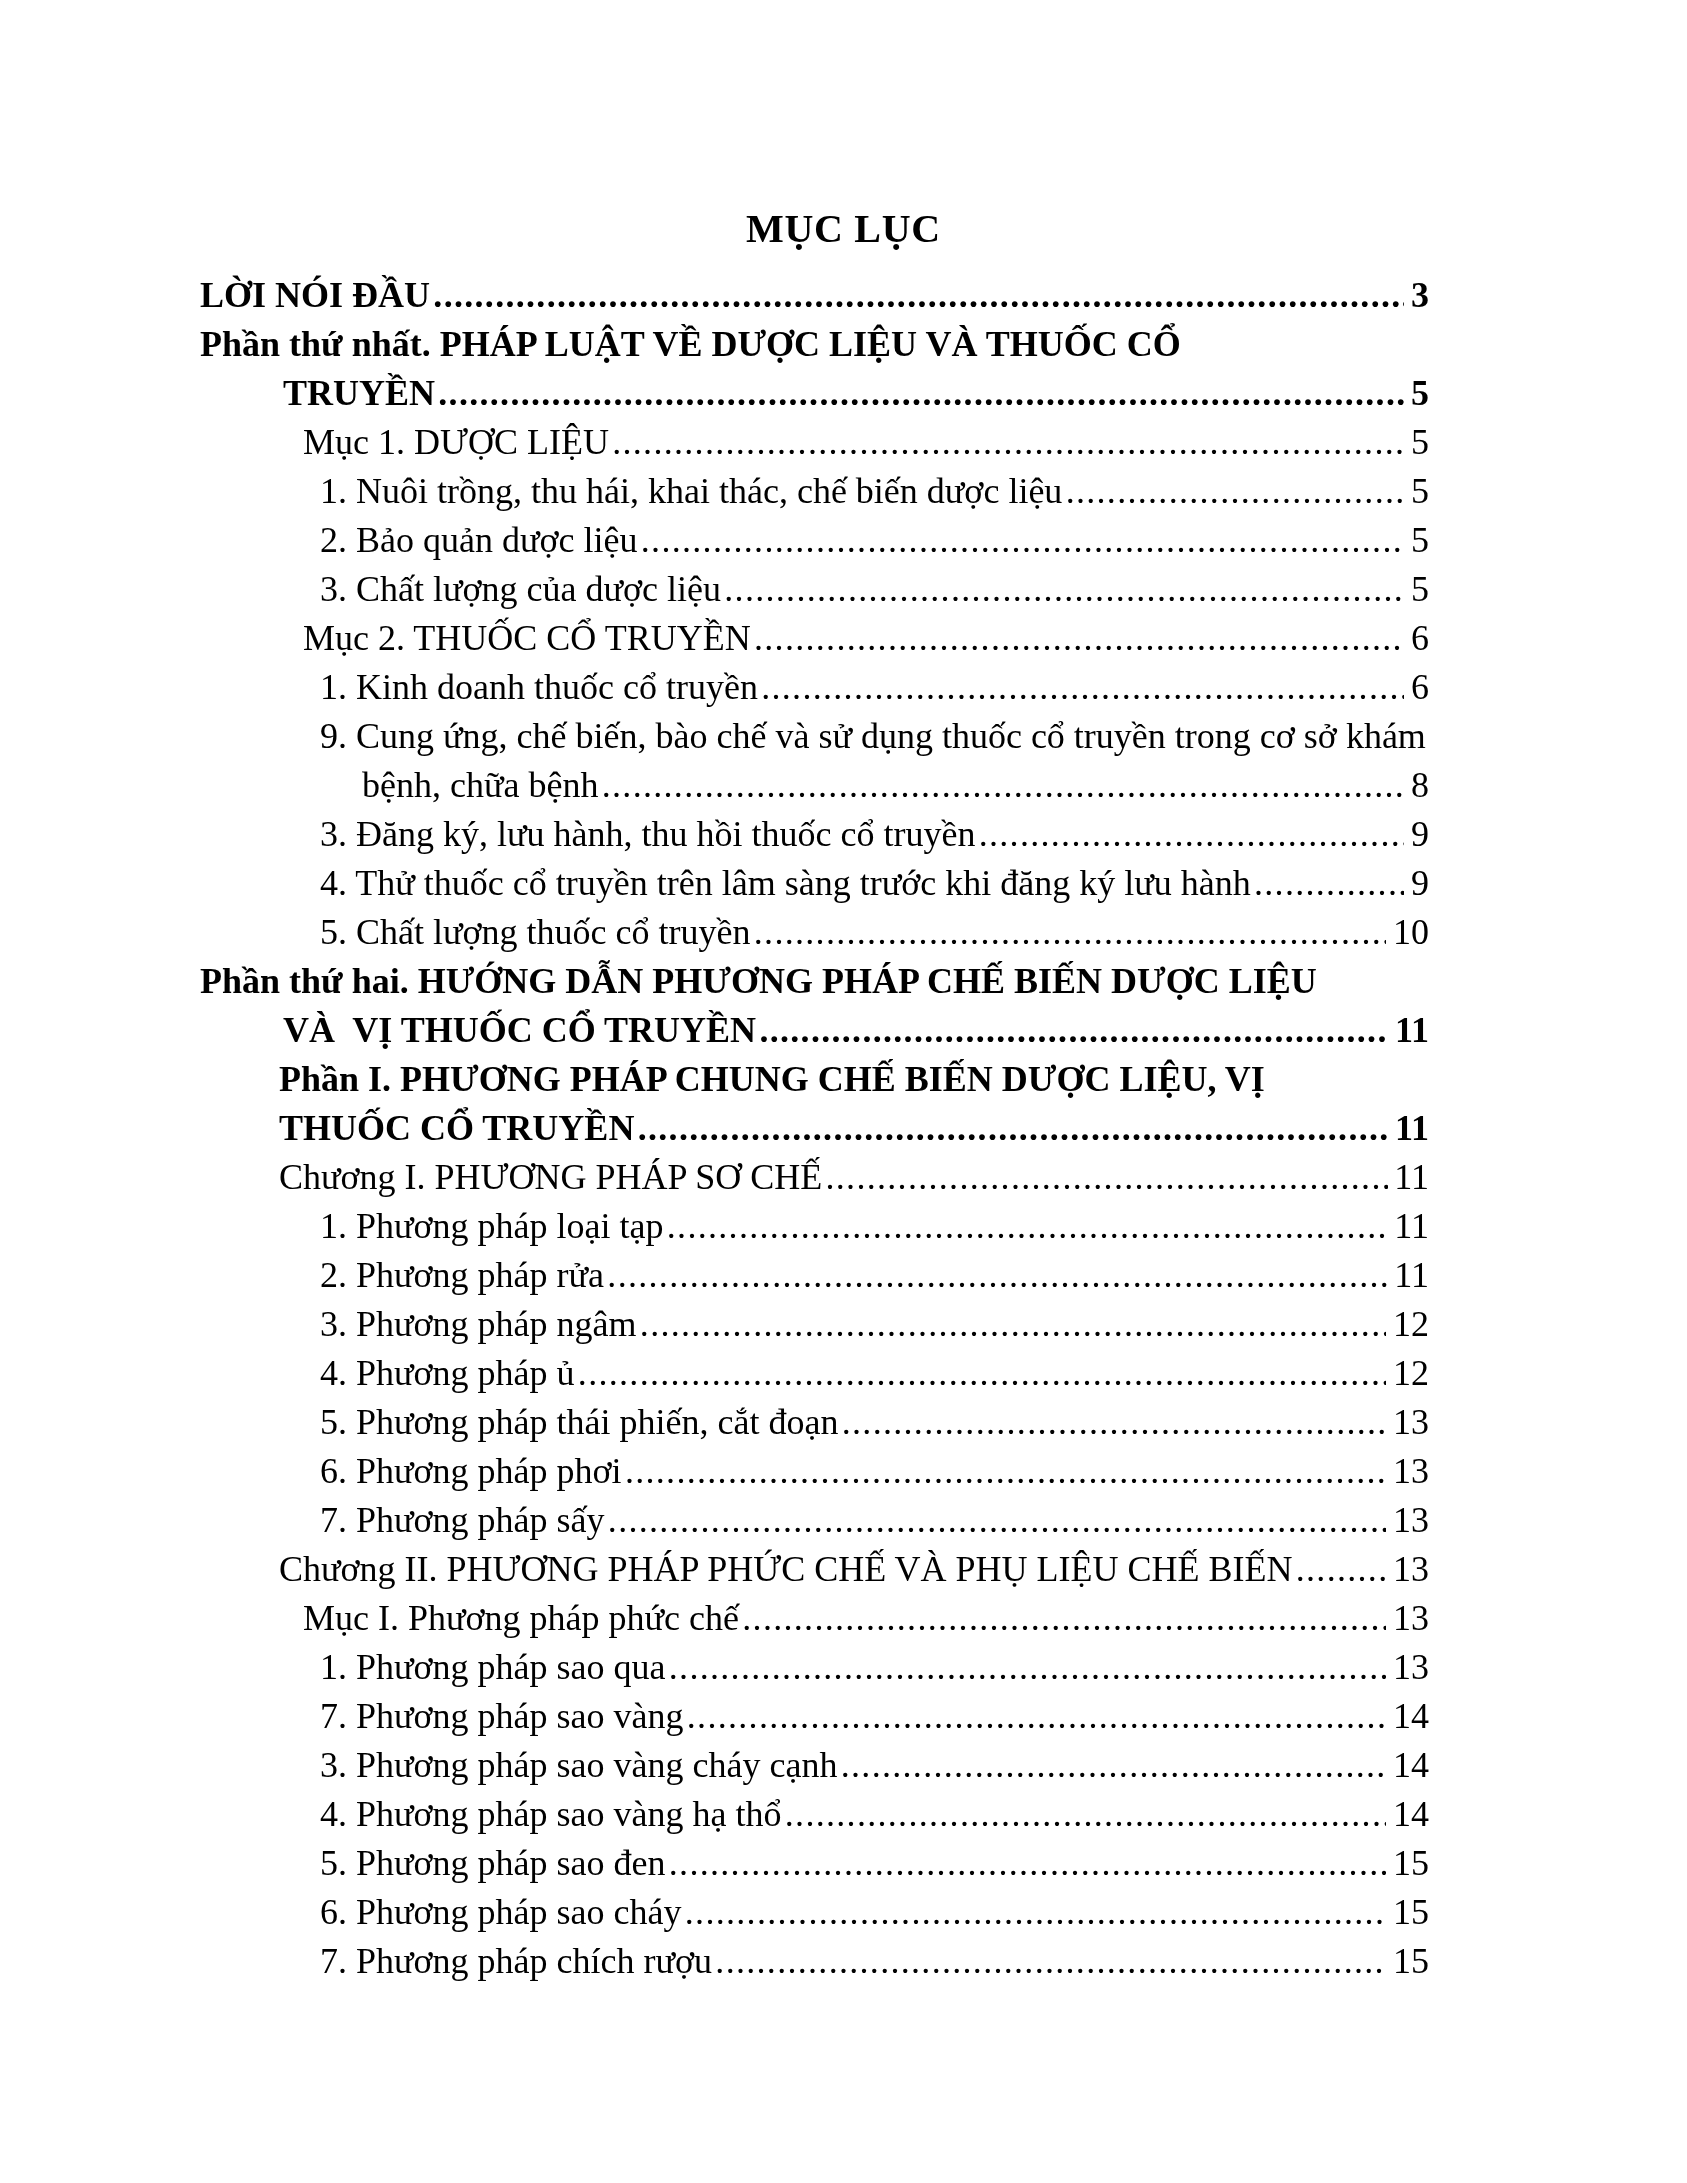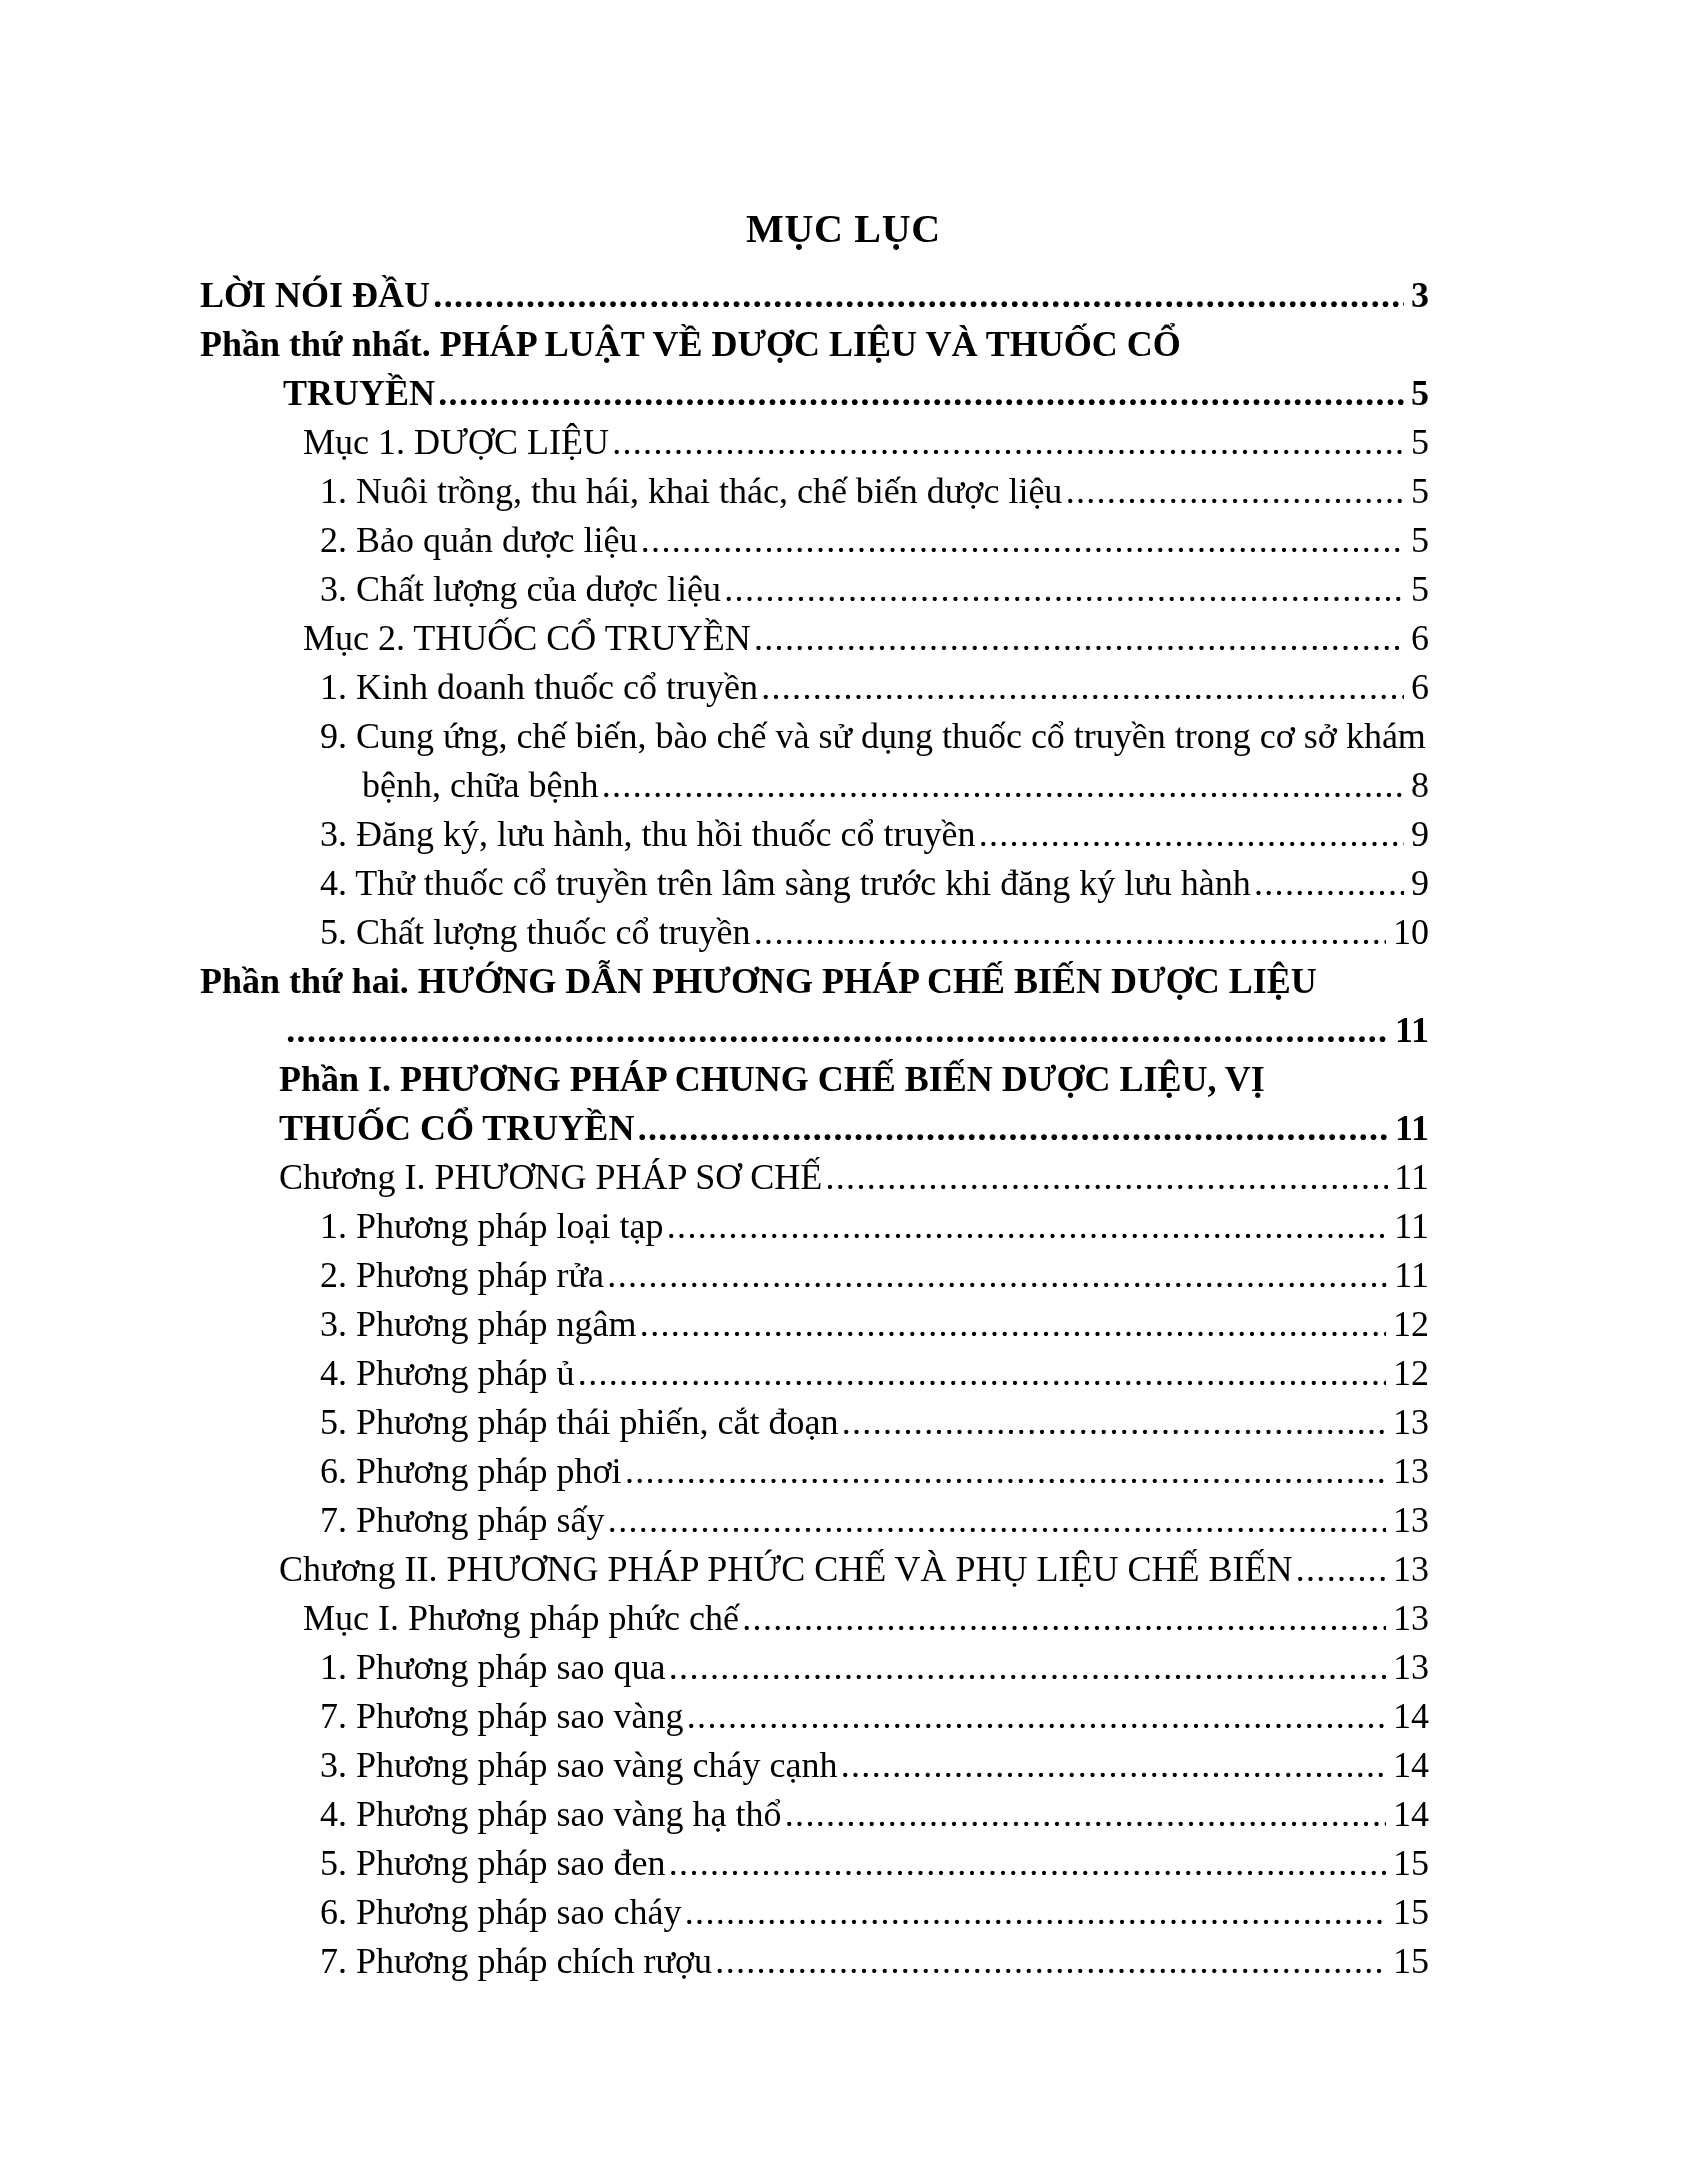--- a/index.html
+++ b/index.html
@@ -149,20 +149,21 @@
           <span class="t">5. Chất lượng thuốc cổ truyền</span>
           <span class="dots">....................................................................................................................................................................................................................................................................</span>
           <span class="pg">10</span>
         </div>
       </div>
       <div class="entry b">
         <div class="row i0">
           <span class="t">Phần thứ hai. HƯỚNG DẪN PHƯƠNG PHÁP CHẾ BIẾN DƯỢC LIỆU</span>
         </div>
         <div class="row i0c">
+          <span class="t">VÀ  VỊ THUỐC CỔ TRUYỀN</span>
           <span class="dots">....................................................................................................................................................................................................................................................................</span>
           <span class="pg">11</span>
         </div>
       </div>
       <div class="entry b">
         <div class="row i1">
           <span class="t">Phần I. PHƯƠNG PHÁP CHUNG CHẾ BIẾN DƯỢC LIỆU, VỊ</span>
         </div>
         <div class="row i1c">
           <span class="t">THUỐC CỔ TRUYỀN</span>

